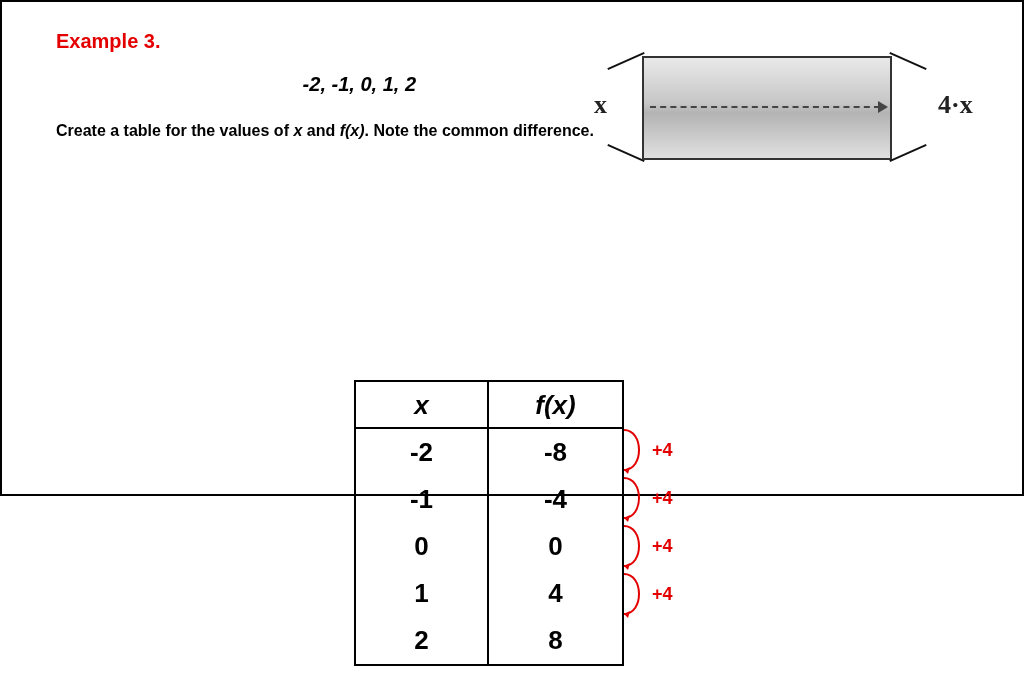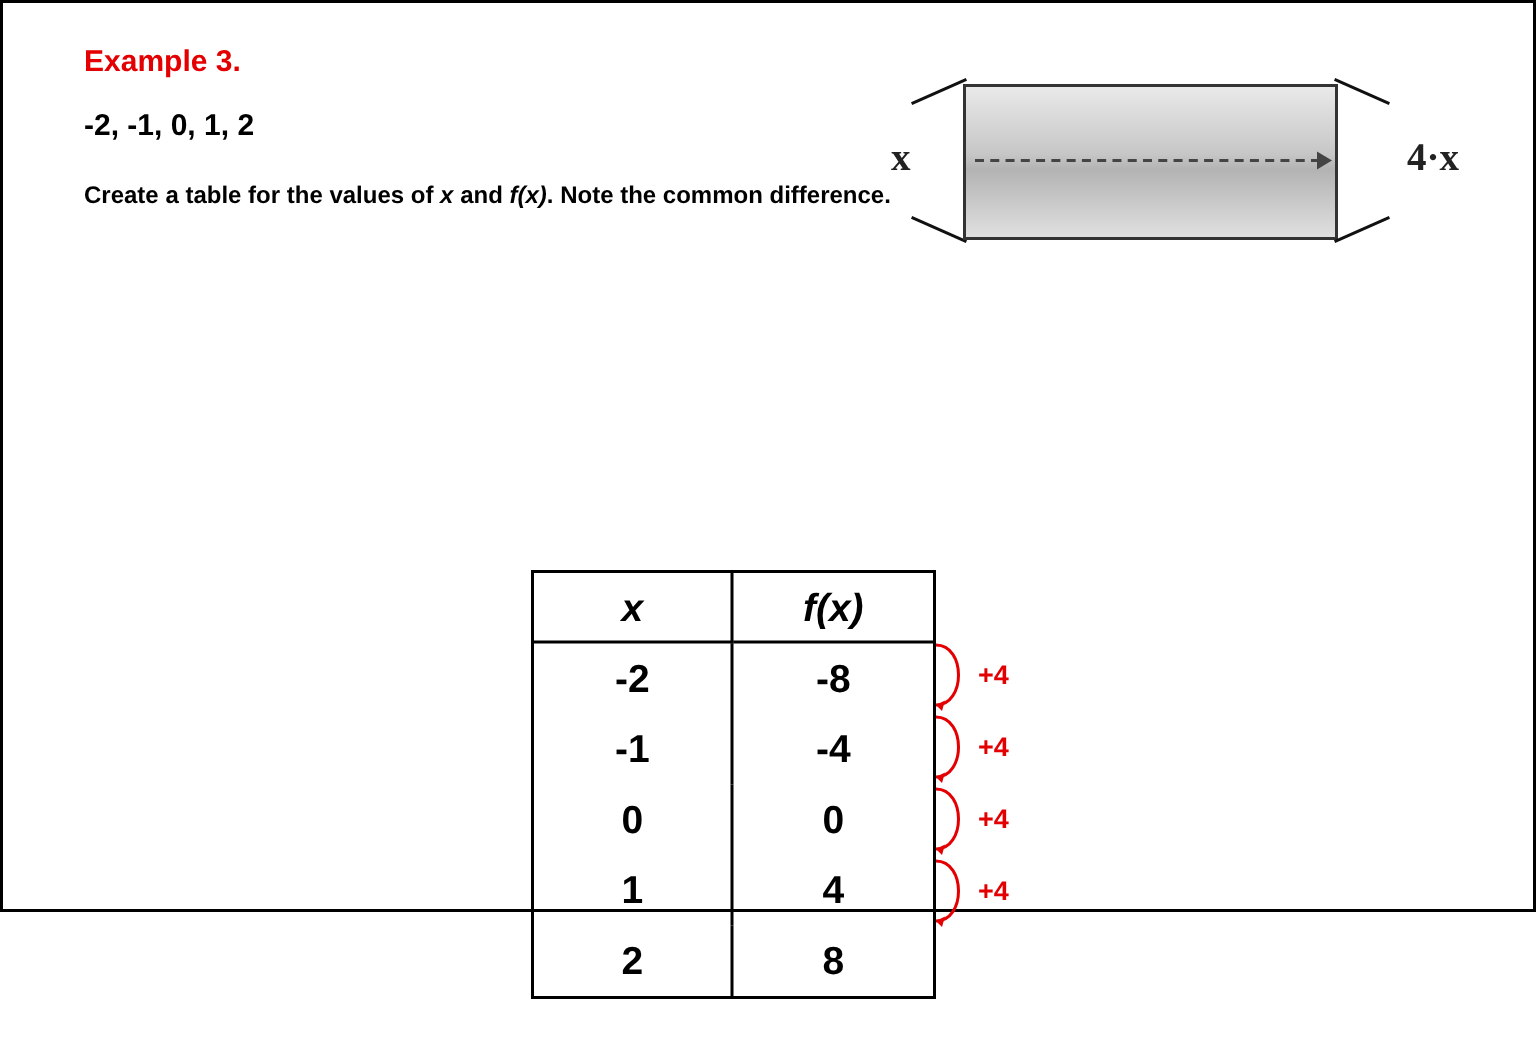--- a/index.html
+++ b/index.html
@@ -1,26 +1,26 @@
 <!DOCTYPE html>
 <html><head>
 <meta charset="utf-8">
 <style>
   * { box-sizing: border-box; margin: 0; padding: 0; }
   html, body { width: 1024px; height: 700px; background: #fff; font-family: Arial, Helvetica, sans-serif; }
   .page {
     position: relative;
     width: 1024px;
-    height: 608px;
+    height: 496px;
     border: 2px solid #000;
     padding: 28px 54px;
   }
   .heading { color: #e40000; font-weight: bold; font-size: 20px; margin-bottom: 18px; }
   .prompt { color: #000; font-weight: bold; font-size: 20px; line-height: 1.55; max-width: 420px; }
-  .inputs { color: #000; font-weight: bold; font-size: 20px; text-align: left; width: 360px; margin-top: 20px; }
+  .inputs { color: #000; font-weight: bold; font-size: 20px; text-align: right; width: 360px; margin-top: 20px; font-style: italic; }
   .solution-top { margin-top: 68px; }
   .solution-text { color: #000; font-weight: bold; font-size: 16px; line-height: 1.9; max-width: 640px; margin-top: 20px; }
   .solution-text i { font-style: italic; font-weight: bold; }
 
   
   .machine-wrap {
     position: absolute;
     right: 40px;
     top: 36px;
     width: 440px;

